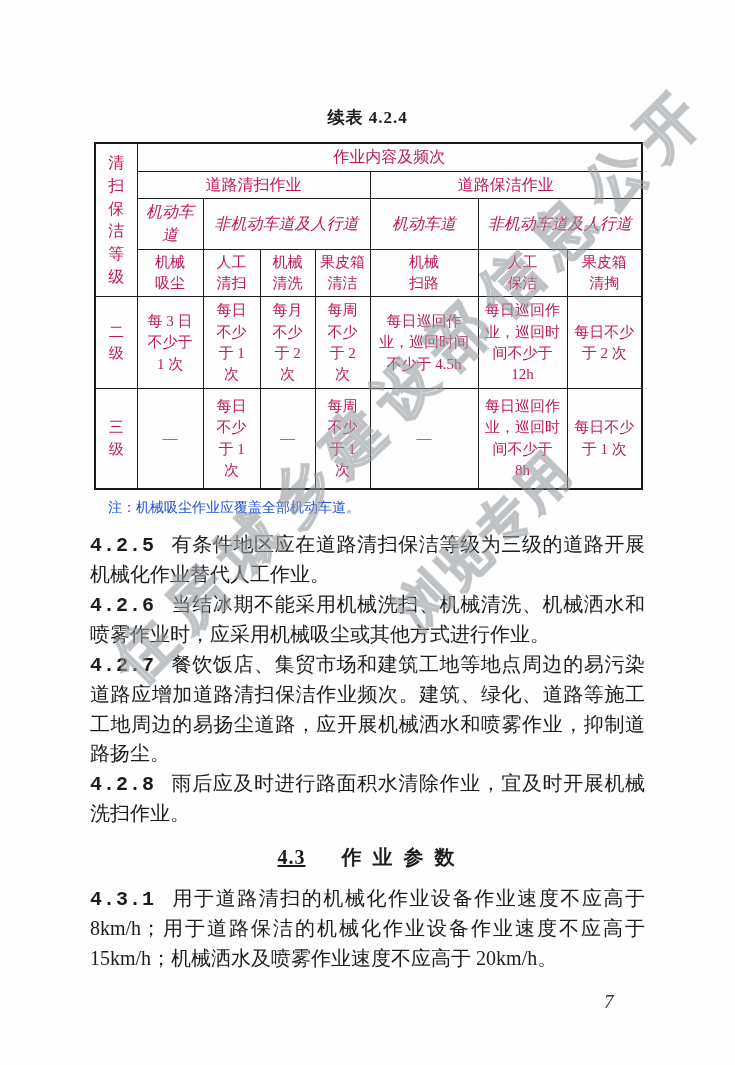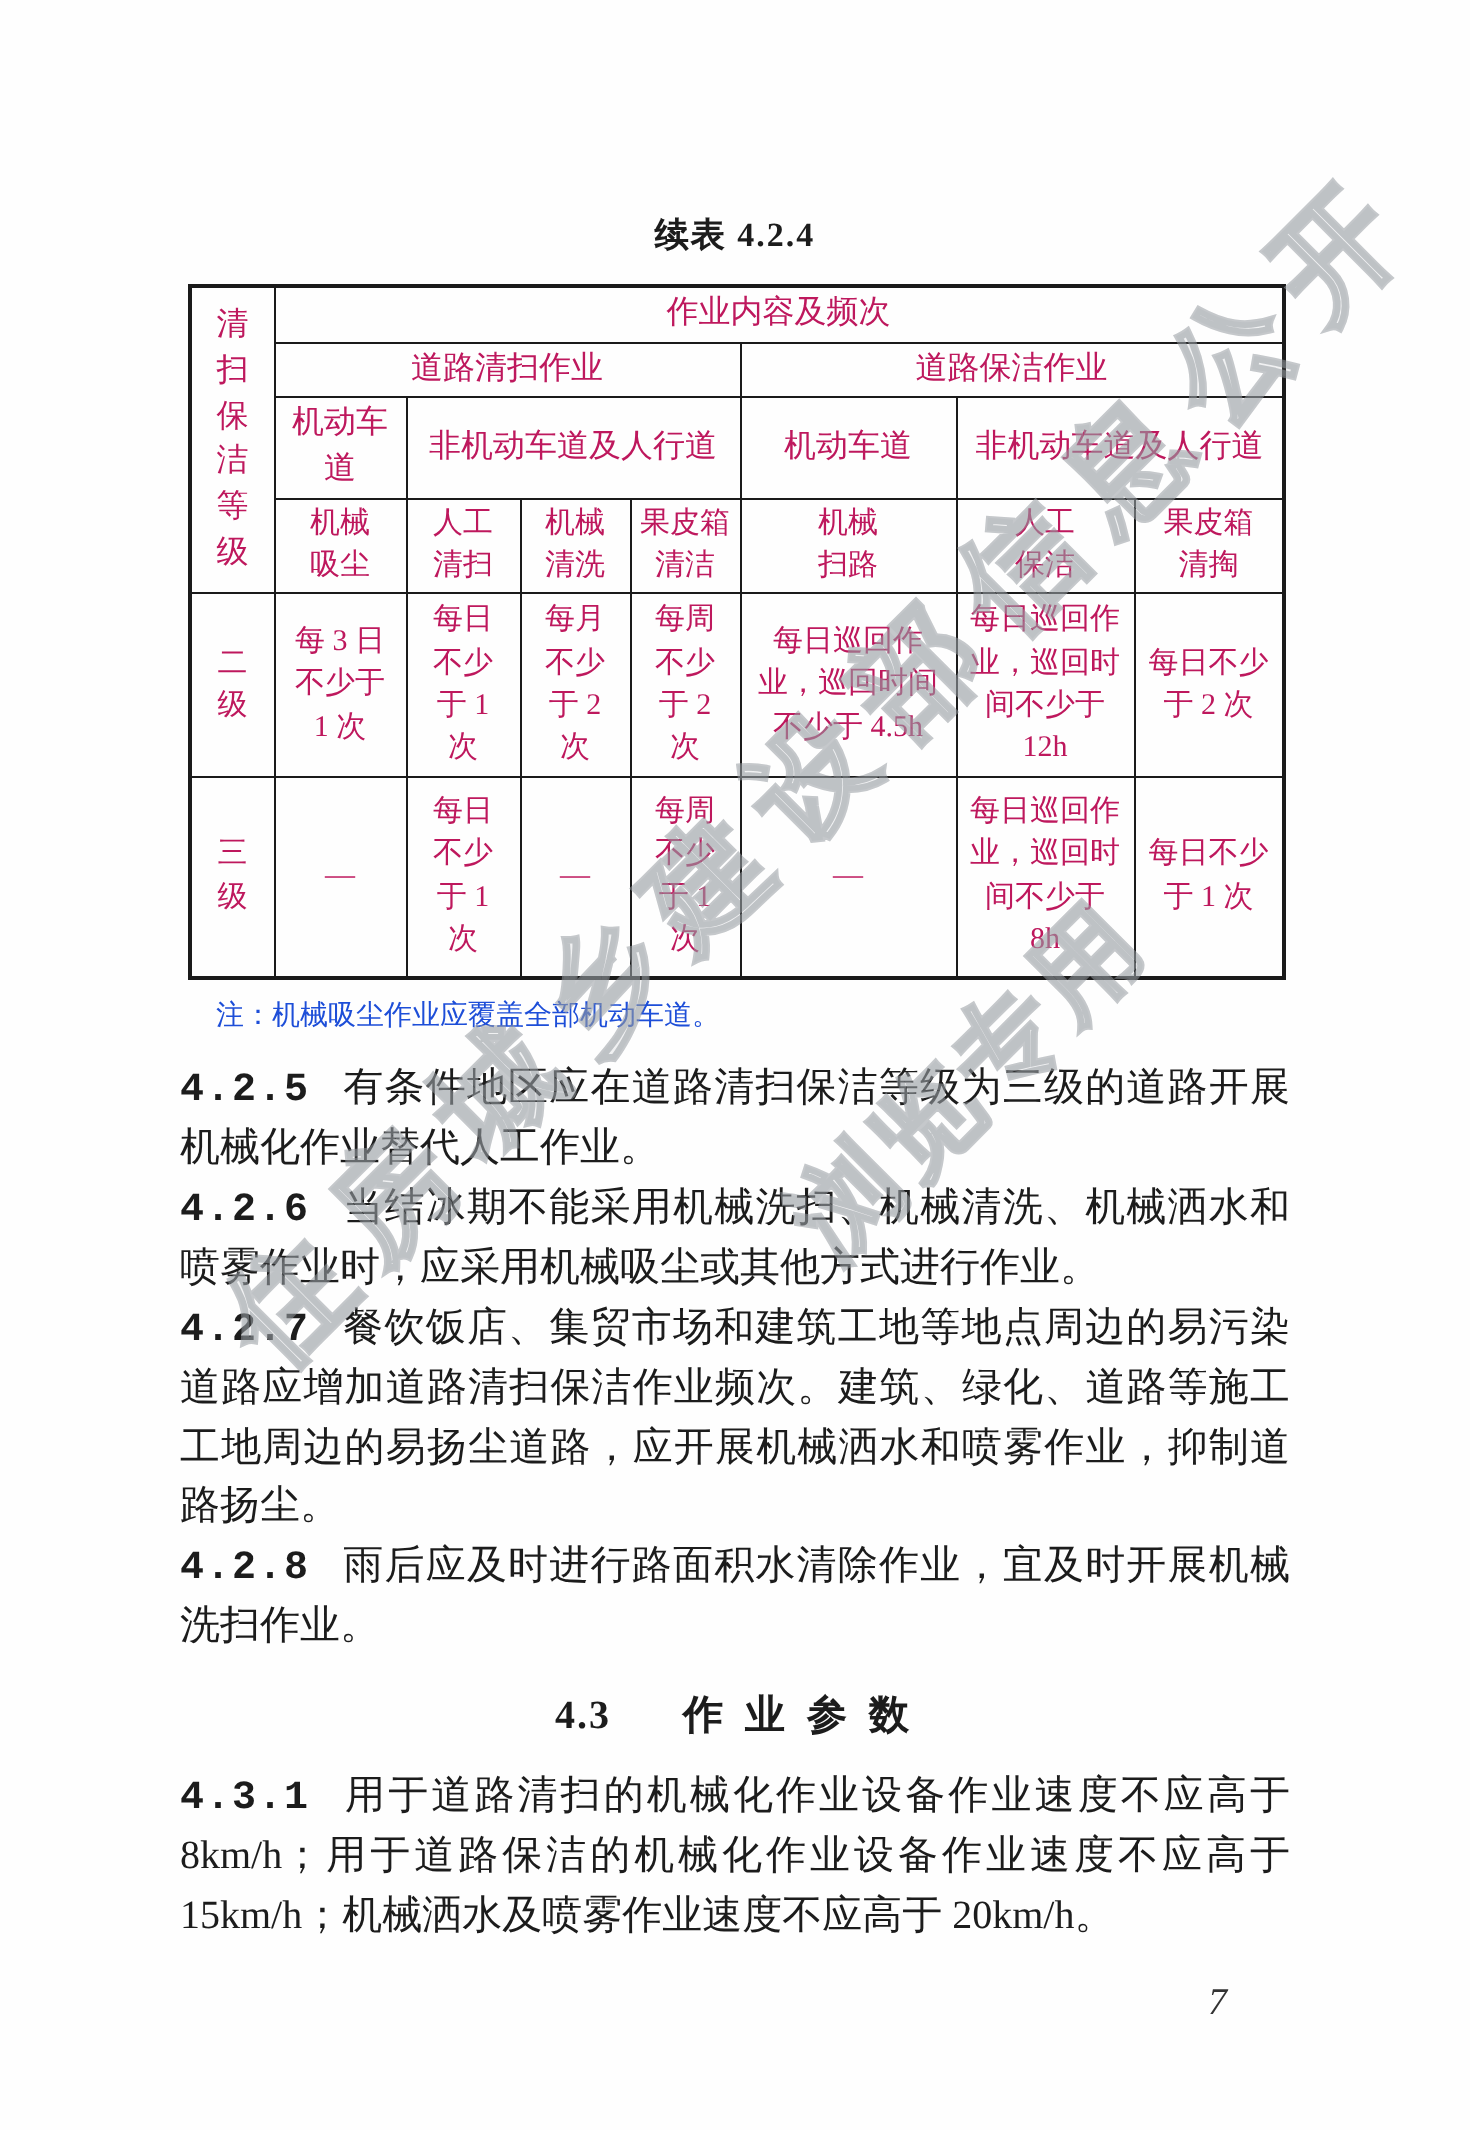--- a/index.html
+++ b/index.html
@@ -17,34 +17,34 @@
 
   table.freq {
     width:547px; margin-left:4px; border-collapse:collapse;
     border:2.5px solid #1a1a1a; table-layout:fixed;
   }
   table.freq td {
     border:1px solid #1a1a1a; text-align:center; vertical-align:middle;
     font-size:15px; line-height:1.42; padding:2px 6px; color:#be185d;
     overflow:hidden;
   }
-  tr.h1 { height:22px; } tr.h2 { height:22px; } tr.h3 { height:23px; }
+  tr.h1 { height:22px; } tr.h2 { height:22px; } tr.h3 { height:23px;font-style:italic; }
   tr.h4 { height:44px; } tr.r1 { height:92px; } tr.r2 { height:100px; }
   tr.h1 td, tr.h2 td, tr.h3 td { font-size:16px; }
   td.corner { white-space:pre-line; font-size:16px; line-height:1.5; padding:2px 2px; }
   tr.h4 td { white-space:pre-line; padding:2px 4px;margin-top:36px; }
 
   .note { font-size:14px; margin:9px 0 0 18px; color:#1d4ed8; }
 
   .paras { margin-top:13px; }
   .para { font-size:20px; line-height:29.5px; text-align:justify; }
   .pnum { font-weight:bold; margin-right:16px; letter-spacing:1px; white-space:nowrap;font-family:Liberation Mono, monospace; }
 
   .section-heading { text-align:center; font-weight:bold; font-size:20px; margin:15px 0 13px; }
-  .snum { margin-right:36px; letter-spacing:1px; }
+  .snum { margin-right:36px; letter-spacing:1px;text-decoration:underline; }
   .stitle { letter-spacing:3px; }
 
   .page-number { position:absolute; left:604px; top:991px; font-size:19px; font-style:italic; color:#333; }
 
   .watermark {
     position:absolute; font-family:"Liberation Sans","DejaVu Sans",sans-serif;
     font-weight:bold; color:rgba(158,163,168,0.14);
     -webkit-text-stroke:2px rgba(150,155,161,0.55);
     white-space:nowrap; text-align:center; pointer-events:none; z-index:4;
   }

